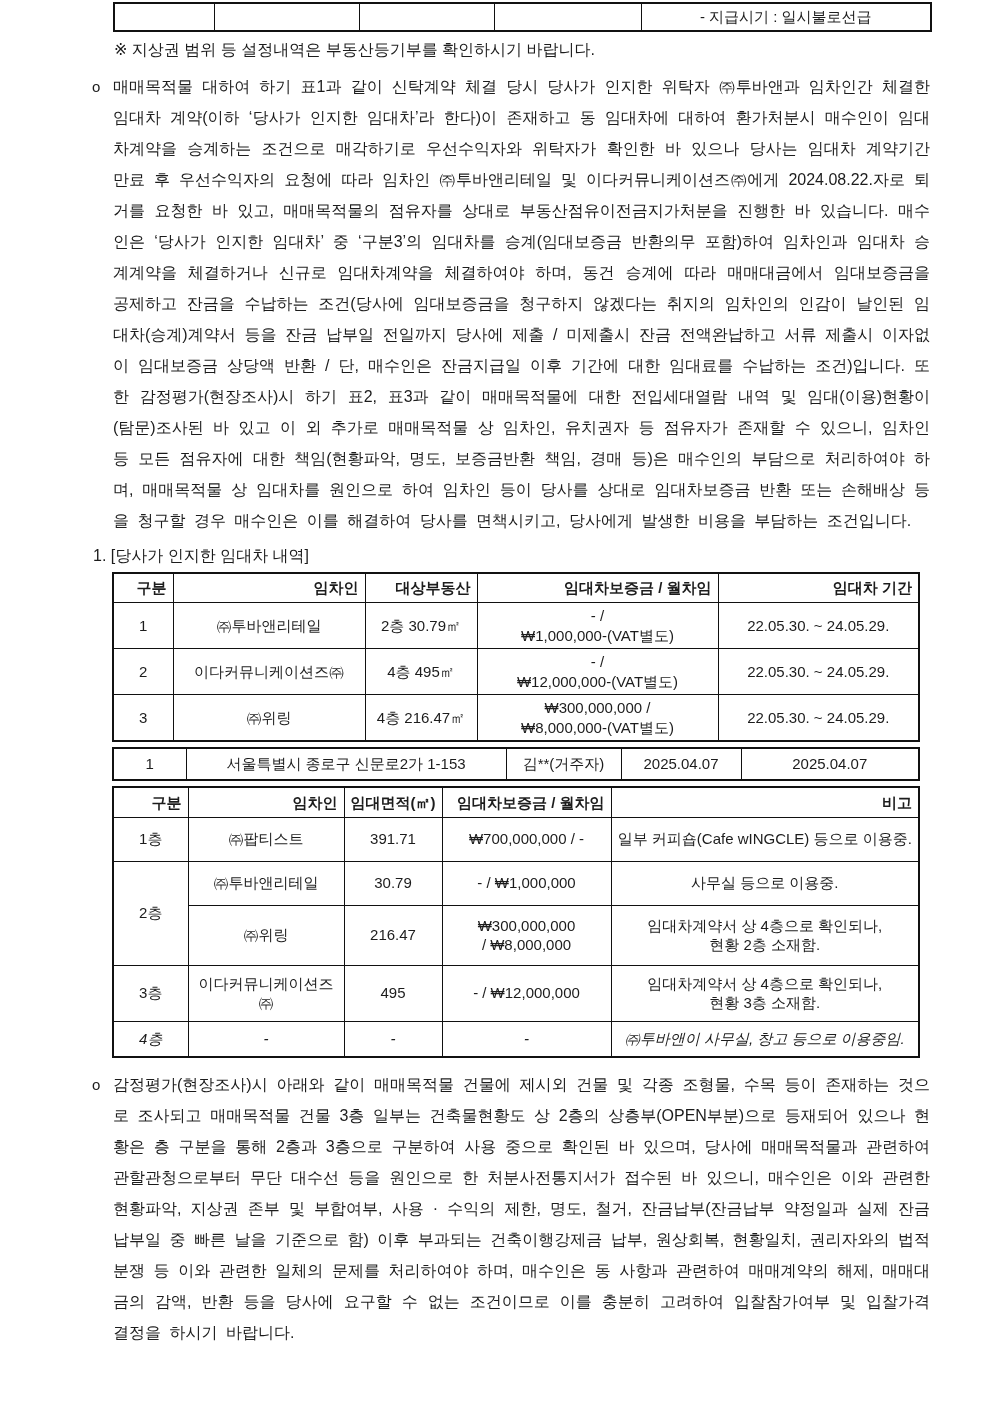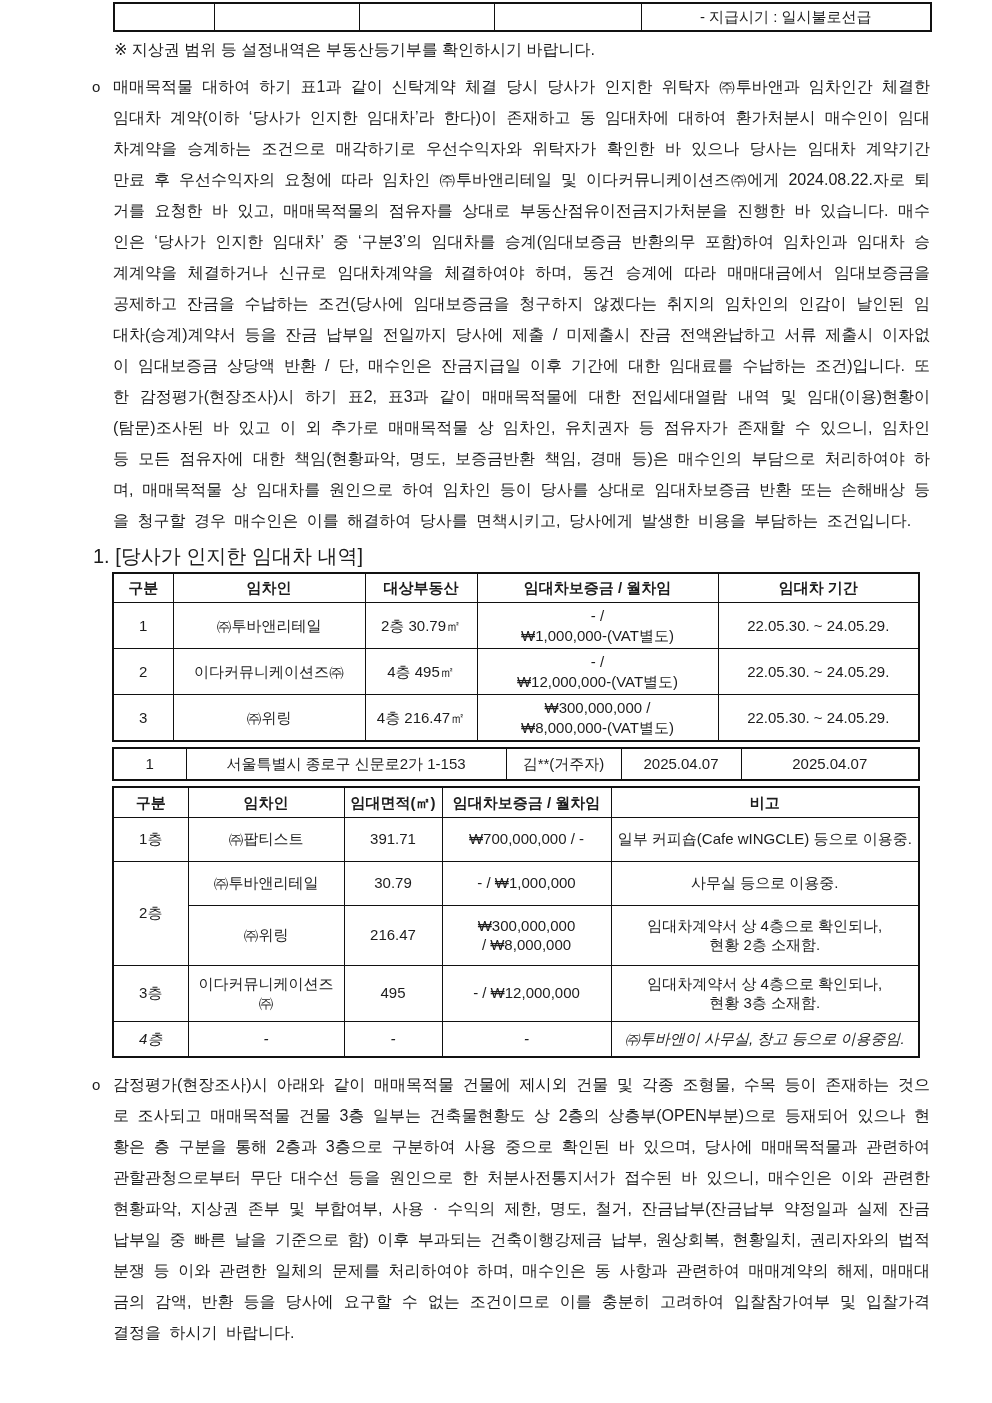--- a/index.html
+++ b/index.html
@@ -12,35 +12,35 @@
   .content { padding: 0 60px 0 90px; }
 
   
   table.doc { border-collapse: collapse; table-layout: fixed; border-radius: 11px; }
   table.doc td, table.doc th {
     border: 1px solid #111; padding: 3px 6px;
     font-size: 15px; text-align: center; vertical-align: middle;
     line-height: 1.3; overflow: hidden;
   }
   table.doc { border: 2px solid #111; }
-  table.doc th { font-weight: bold; }
+  table.doc th { font-weight: bold; text-align: right; }
 
   .top-frag { margin-left: 23px; margin-top: 2px; width: 817px; }
   .top-frag td { height: 24px; padding: 2px 6px; text-align: left; font-size: 15px; }
 
   .note { margin-left: 24px; margin-top: 8px; font-size: 16px; line-height: 20px; }
 
   .para {
     position: relative; padding-left: 23px; margin-top: 11px;
     font-size: 16px; line-height: 31px; text-align: justify;
     word-spacing: 4px; width: 840px;
   }
   .para .marker { position: absolute; left: 2px; top: 0; font-size: 15px; }
 
-  .sec-title { margin-left: 3px; margin-top: 9px; font-size: 20px; line-height: 22px; }
+  .sec-title { margin-left: 3px; margin-top: 9px; font-size: 16px; line-height: 22px; }
 
   .tbl { margin-left: 22px; margin-top: 5px; width: 806px; }
   .tbl th { height: 30px; }
   .ml { white-space: pre-line; }
 
   .t1 td { height: 42px; }
   .t2 td { height: 32px; }
   .t3 td.h44 { height: 44px; }
   .t3 td.h60 { height: 60px; }
   .t3 td.h56 { height: 56px; }

